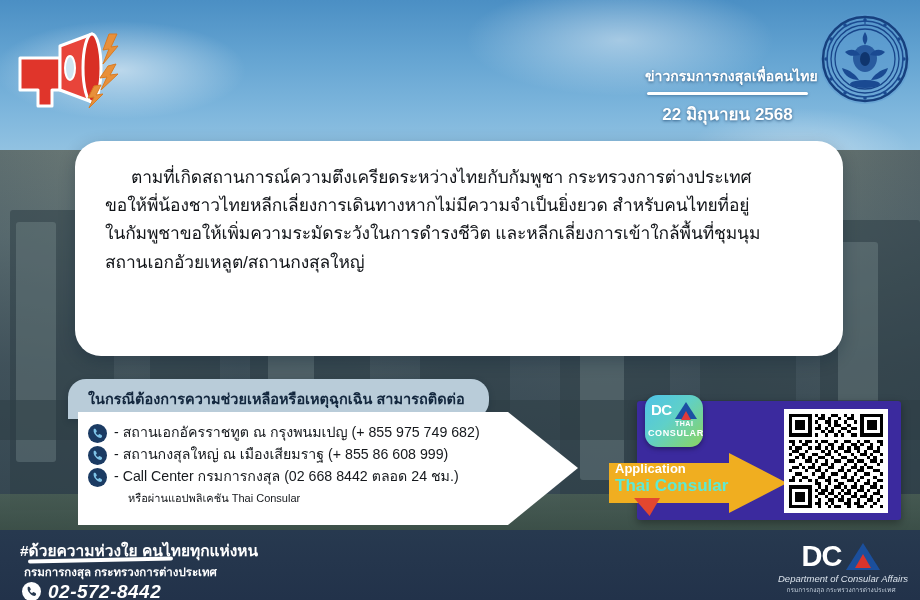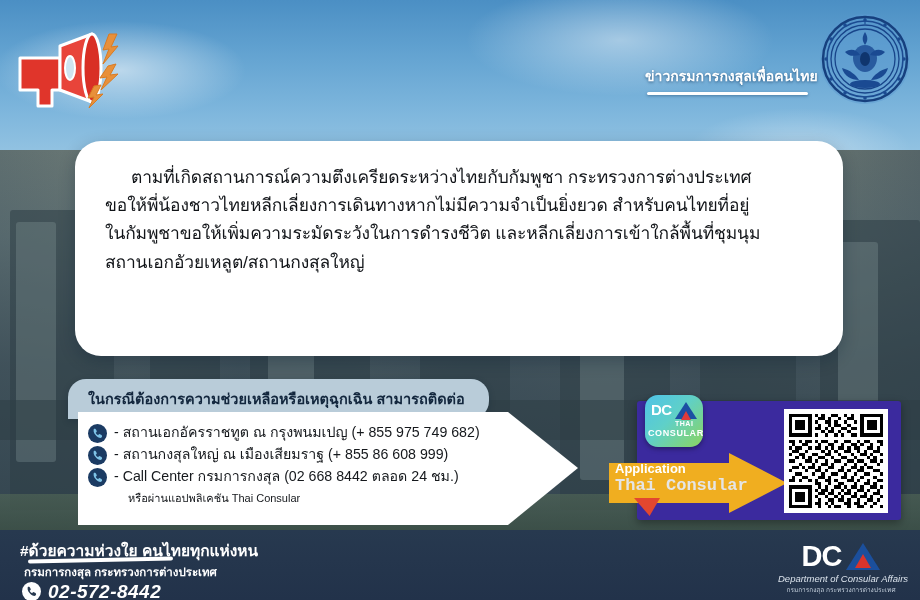--- a/index.html
+++ b/index.html
@@ -116,21 +116,21 @@
   .app-t2 { position:absolute; left:3px; top:33px; font-size:9px; font-weight:bold; color:#ffffff; letter-spacing:.6px;}
   .arrow-shape {
     position:absolute; left:-28px; top:52px; width:178px; height:60px;
     background:#f0ae20;
     -webkit-clip-path:polygon(0 10px, 120px 10px, 120px 0, 178px 30px, 120px 60px, 120px 50px, 0 50px);
     clip-path:polygon(0 10px, 120px 10px, 120px 0, 178px 30px, 120px 60px, 120px 50px, 0 50px);
   }
   .arrow-red { position:absolute; left:-3px; top:97px; width:26px; height:18px; background:#e2472f;
     -webkit-clip-path:polygon(0 0,100% 0,60% 100%); clip-path:polygon(0 0,100% 0,60% 100%); }
   .arrow-l1 { position:absolute; left:-22px; top:60px; font-size:13px; font-weight:bold; color:#ffffff; }
-  .arrow-l2 { position:absolute; left:-22px; top:75px; font-size:17px; font-weight:bold; color:#e5e5e5;font-family:Liberation Mono, monospace; }
+  .arrow-l2 { position:absolute; left:-22px; top:75px; font-size:17px; font-weight:bold; color:#5eead4; }
   .qr { position:absolute; right:13px; top:8px; width:104px; height:104px; background:#ffffff; padding:5px; }
   .qr svg { display:block; }
 
   
   .footer {
     position:absolute; left:0; top:530px; width:920px; height:70px;
     background:linear-gradient(180deg,#27394f 0%,#22324a 100%);
   }
   .f-hash { position:absolute; left:20px; top:8px; font-size:15.5px; font-weight:bold; color:#ffffff; white-space:nowrap;}
   .f-swoosh { position:absolute; left:28px; top:28px; width:145px; height:4px; background:#ffffff; border-radius:3px;
@@ -184,20 +184,21 @@
           <path d="M100 38 L92 50 L99 49 L93 62 L110 46 L102 47 L108 36 Z"></path>
           <path d="M86 58 L80 70 L86 69 L81 80 L95 66 L88 67 L93 57 Z"></path>
         </g>
       </svg>
     </div>
 
 
     <div class="newsbox">
       <div class="news-label">ข่าวกรมการกงสุลเพื่อคนไทย</div>
       <div class="news-rule"></div>
+      <div class="news-date">22 มิถุนายน 2568</div>
     </div>
 
     <div class="emblem">
       <svg viewBox="0 0 94 94" width="94" height="94">
         <circle cx="47" cy="47" r="45" fill="#5b9ad0" opacity=".45"></circle>
         <circle cx="47" cy="47" r="42" fill="none" stroke="#16407e" stroke-width="2.5"></circle>
         <circle cx="47" cy="47" r="38" fill="none" stroke="#1b4b91" stroke-width="1.6"></circle>
         <g stroke="#18458a" stroke-width="1.3" fill="none">
           <circle cx="47" cy="47" r="34"></circle>
             <circle cx="47" cy="47" r="30"></circle>

